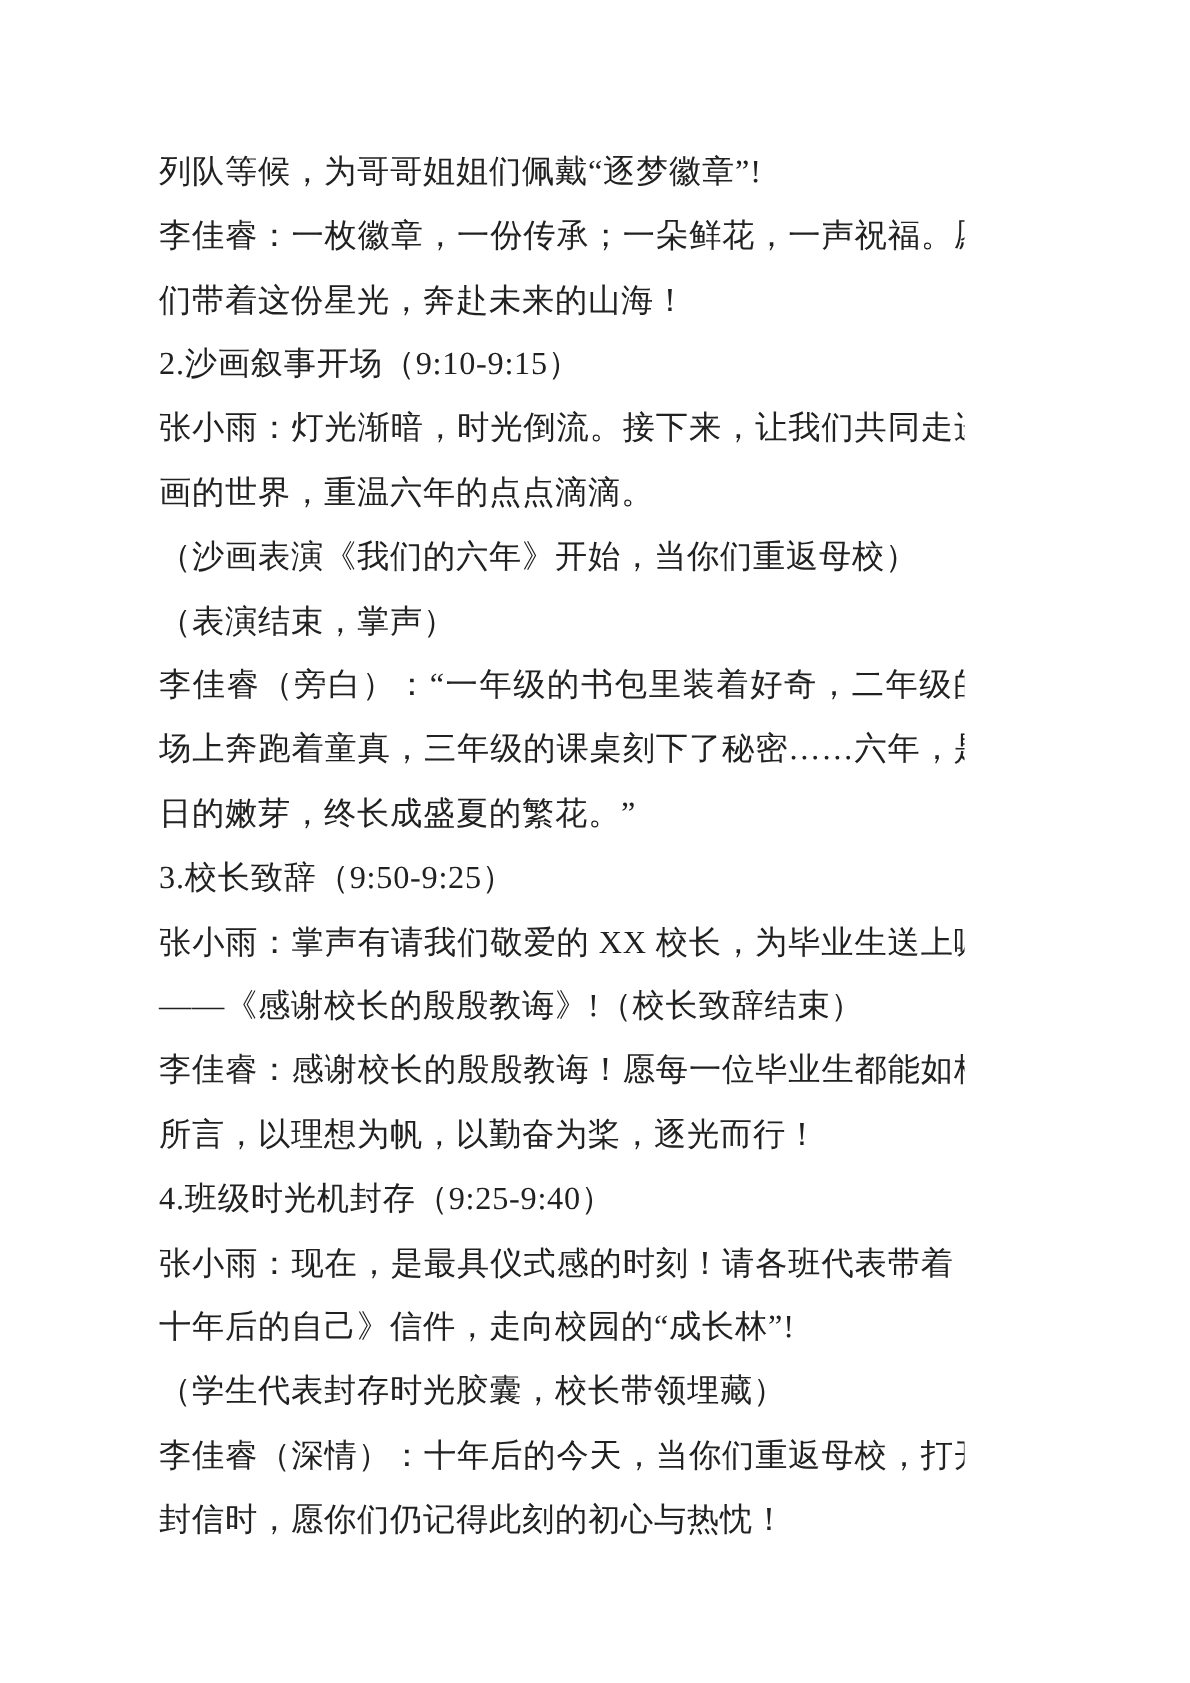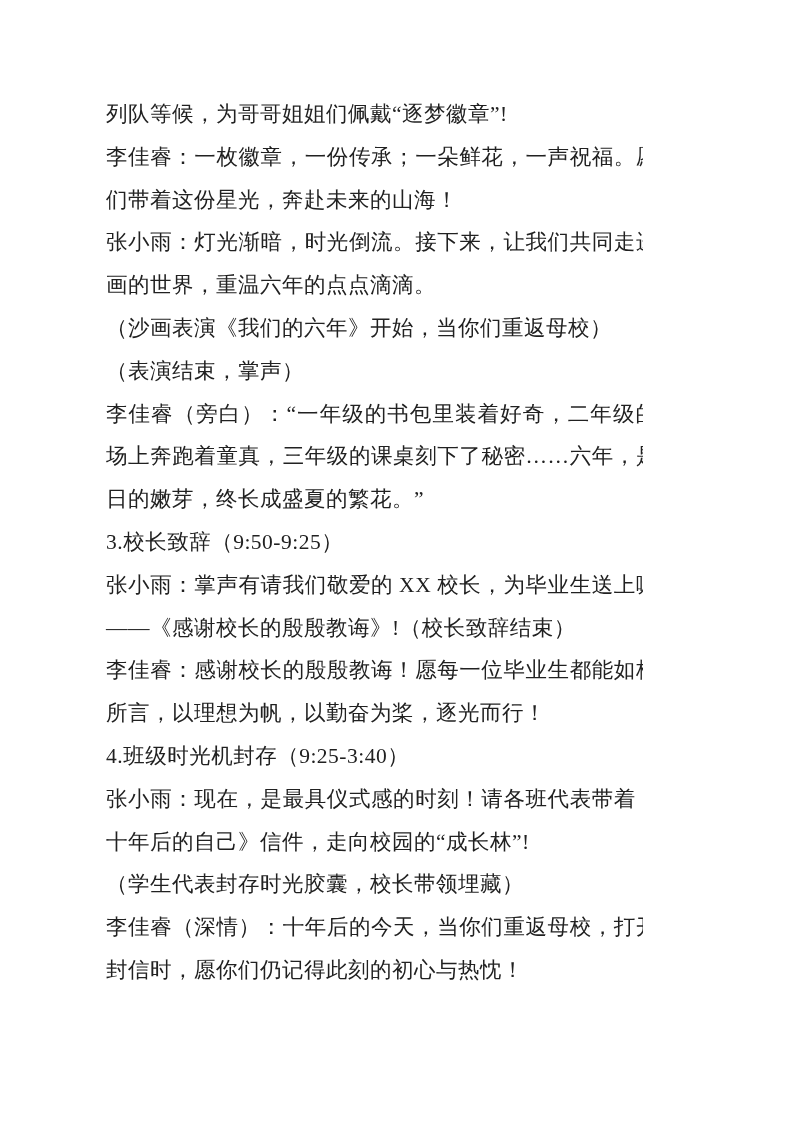--- a/index.html
+++ b/index.html
@@ -38,25 +38,26 @@
     font-weight: 400;
   }
 </style>
 </head>
 <body>
 
 <div class="page">
   <div class="content" id="doc">
       <p class="para para-body"><span class="seg-dialogue">列队等候，为哥哥姐姐们佩戴“逐梦徽章”!</span></p>
       <p class="para para-body"><span class="seg-speaker">李佳睿：</span><span class="seg-dialogue">一枚徽章，一份传承；一朵鲜花，一声祝福。愿你们带着这份星光，奔赴未来的山海！</span></p>
+      <p class="para para-heading"><span class="seg-heading">2.沙画叙事开场（9:10-9:15）</span></p>
       <p class="para para-body"><span class="seg-speaker">张小雨：</span><span class="seg-dialogue">灯光渐暗，时光倒流。接下来，让我们共同走进沙画的世界，重温六年的点点滴滴。</span></p>
       <p class="para para-stage"><span class="seg-stage">（沙画表演《我们的六年》开始，当你们重返母校）</span></p>
       <p class="para para-stage"><span class="seg-stage">（表演结束，掌声）</span></p>
       <p class="para para-body"><span class="seg-speaker">李佳睿（旁白）：</span><span class="seg-dialogue">“一年级的书包里装着好奇，二年级的操场上奔跑着童真，三年级的课桌刻下了秘密……六年，是春日的嫩芽，终长成盛夏的繁花。”</span></p>
       <p class="para para-heading"><span class="seg-heading">3.校长致辞（9:50-9:25）</span></p>
       <p class="para para-body"><span class="seg-speaker">张小雨：</span><span class="seg-dialogue">掌声有请我们敬爱的 XX 校长，为毕业生送上嘱托——《感谢校长的殷殷教诲》!（校长致辞结束）</span></p>
       <p class="para para-body"><span class="seg-speaker">李佳睿：</span><span class="seg-dialogue">感谢校长的殷殷教诲！愿每一位毕业生都能如校长所言，以理想为帆，以勤奋为桨，逐光而行！</span></p>
-      <p class="para para-heading"><span class="seg-heading">4.班级时光机封存（9:25-3:40）</span></p>
+      <p class="para para-heading"><span class="seg-heading">4.班级时光机封存（9:25-9:40）</span></p>
       <p class="para para-body"><span class="seg-speaker">张小雨：</span><span class="seg-dialogue">现在，是最具仪式感的时刻！请各班代表带着《致十年后的自己》信件，走向校园的“成长林”!</span></p>
       <p class="para para-stage"><span class="seg-stage">（学生代表封存时光胶囊，校长带领埋藏）</span></p>
       <p class="para para-body"><span class="seg-speaker">李佳睿（深情）：</span><span class="seg-dialogue">十年后的今天，当你们重返母校，打开这封信时，愿你们仍记得此刻的初心与热忱！</span></p>
     </div>
 </div>
 
 </body></html>

